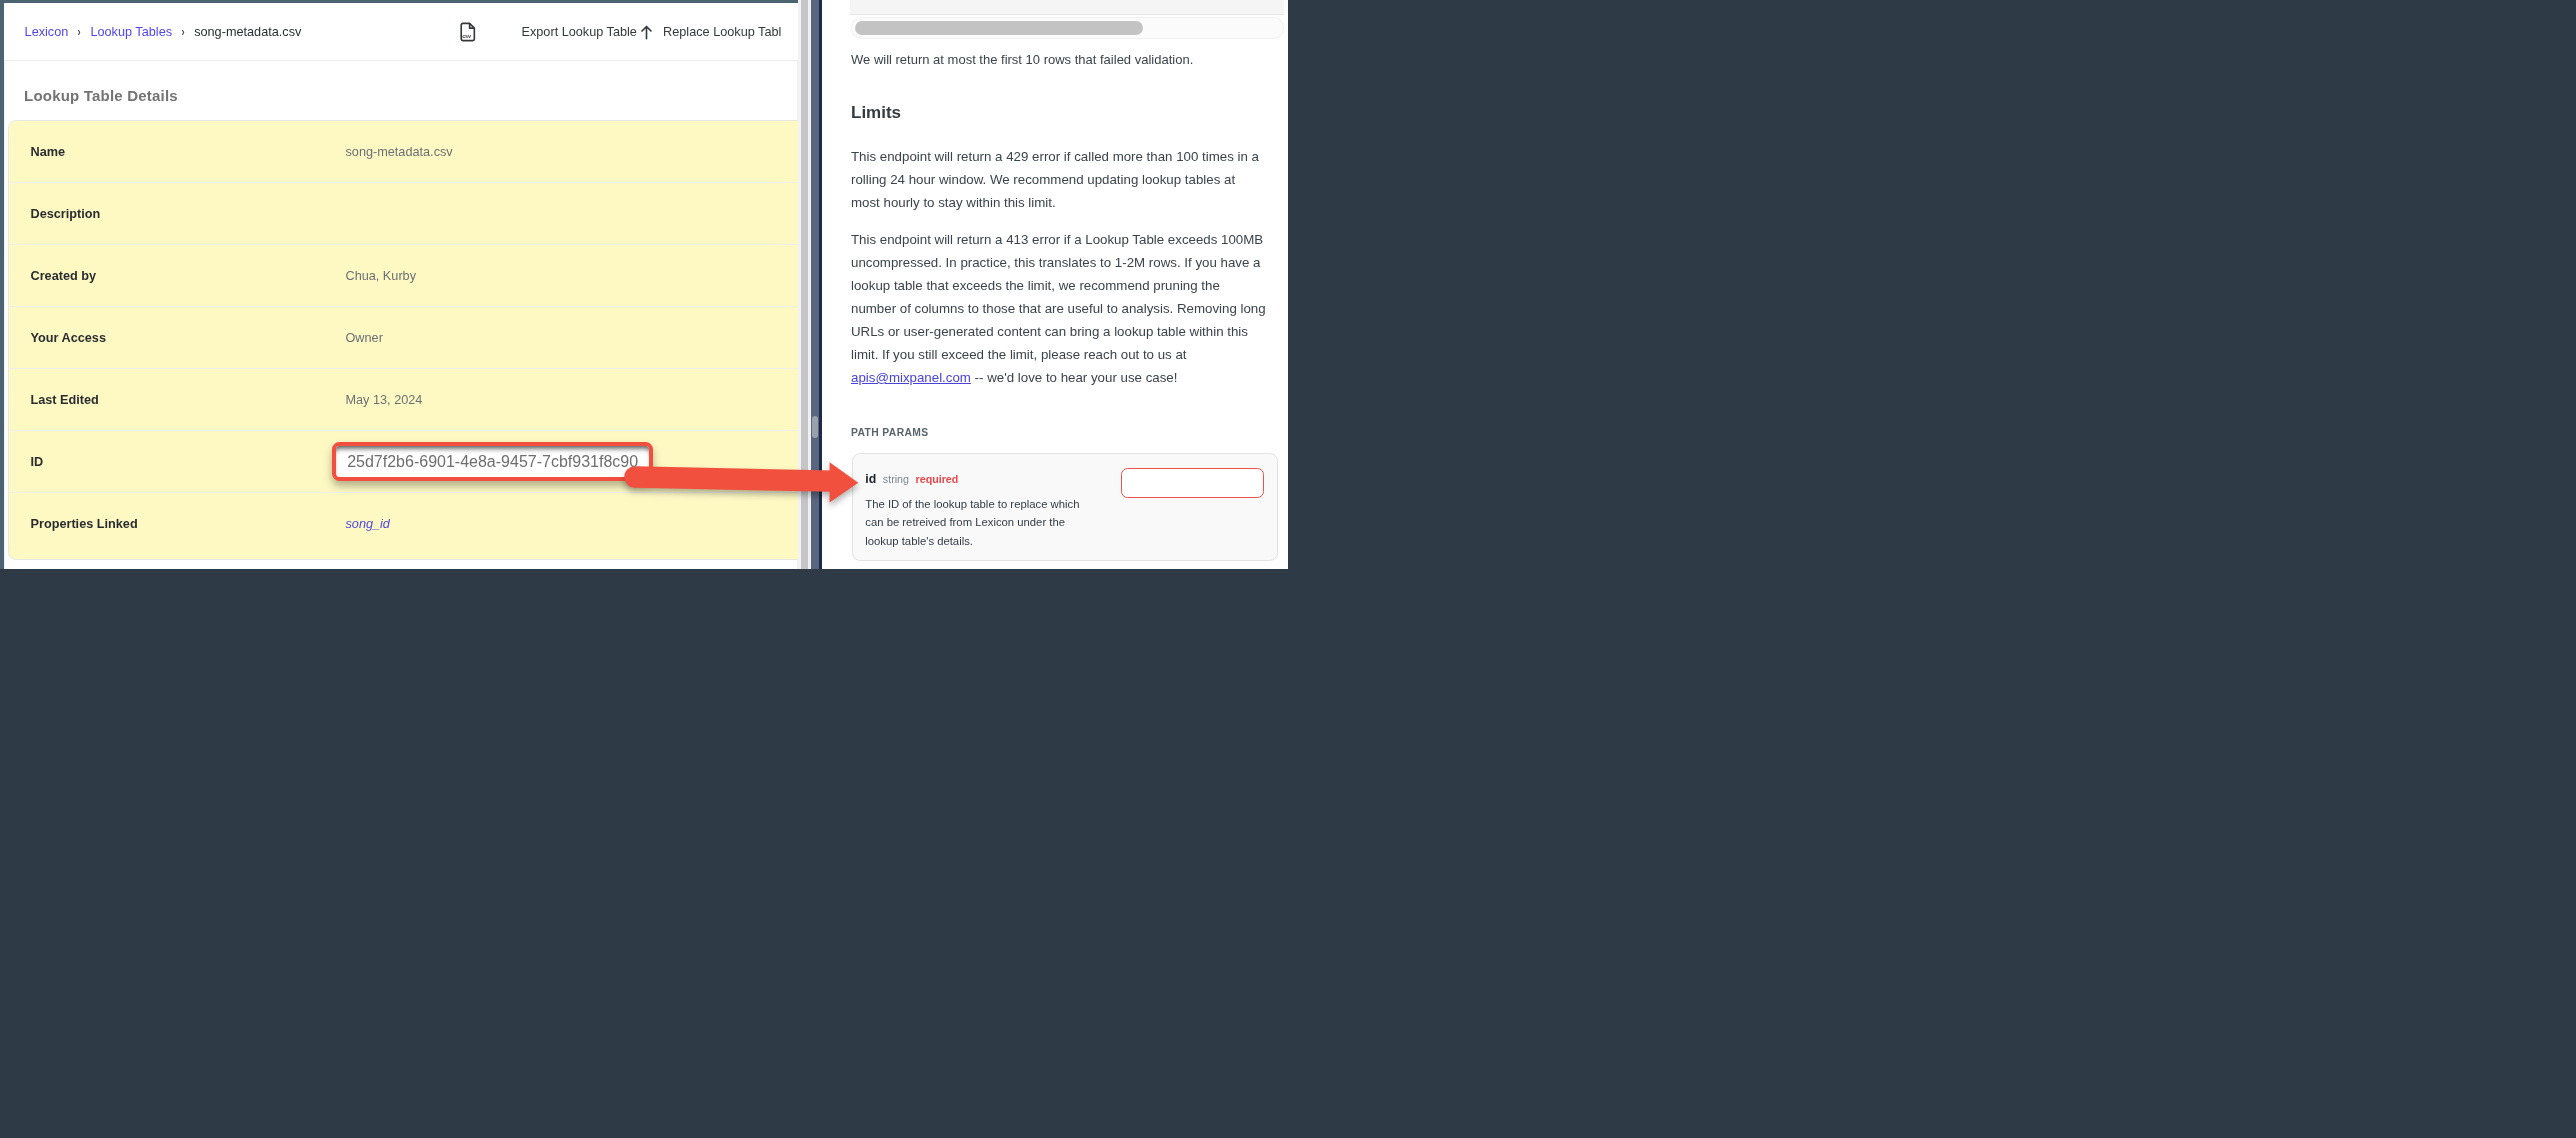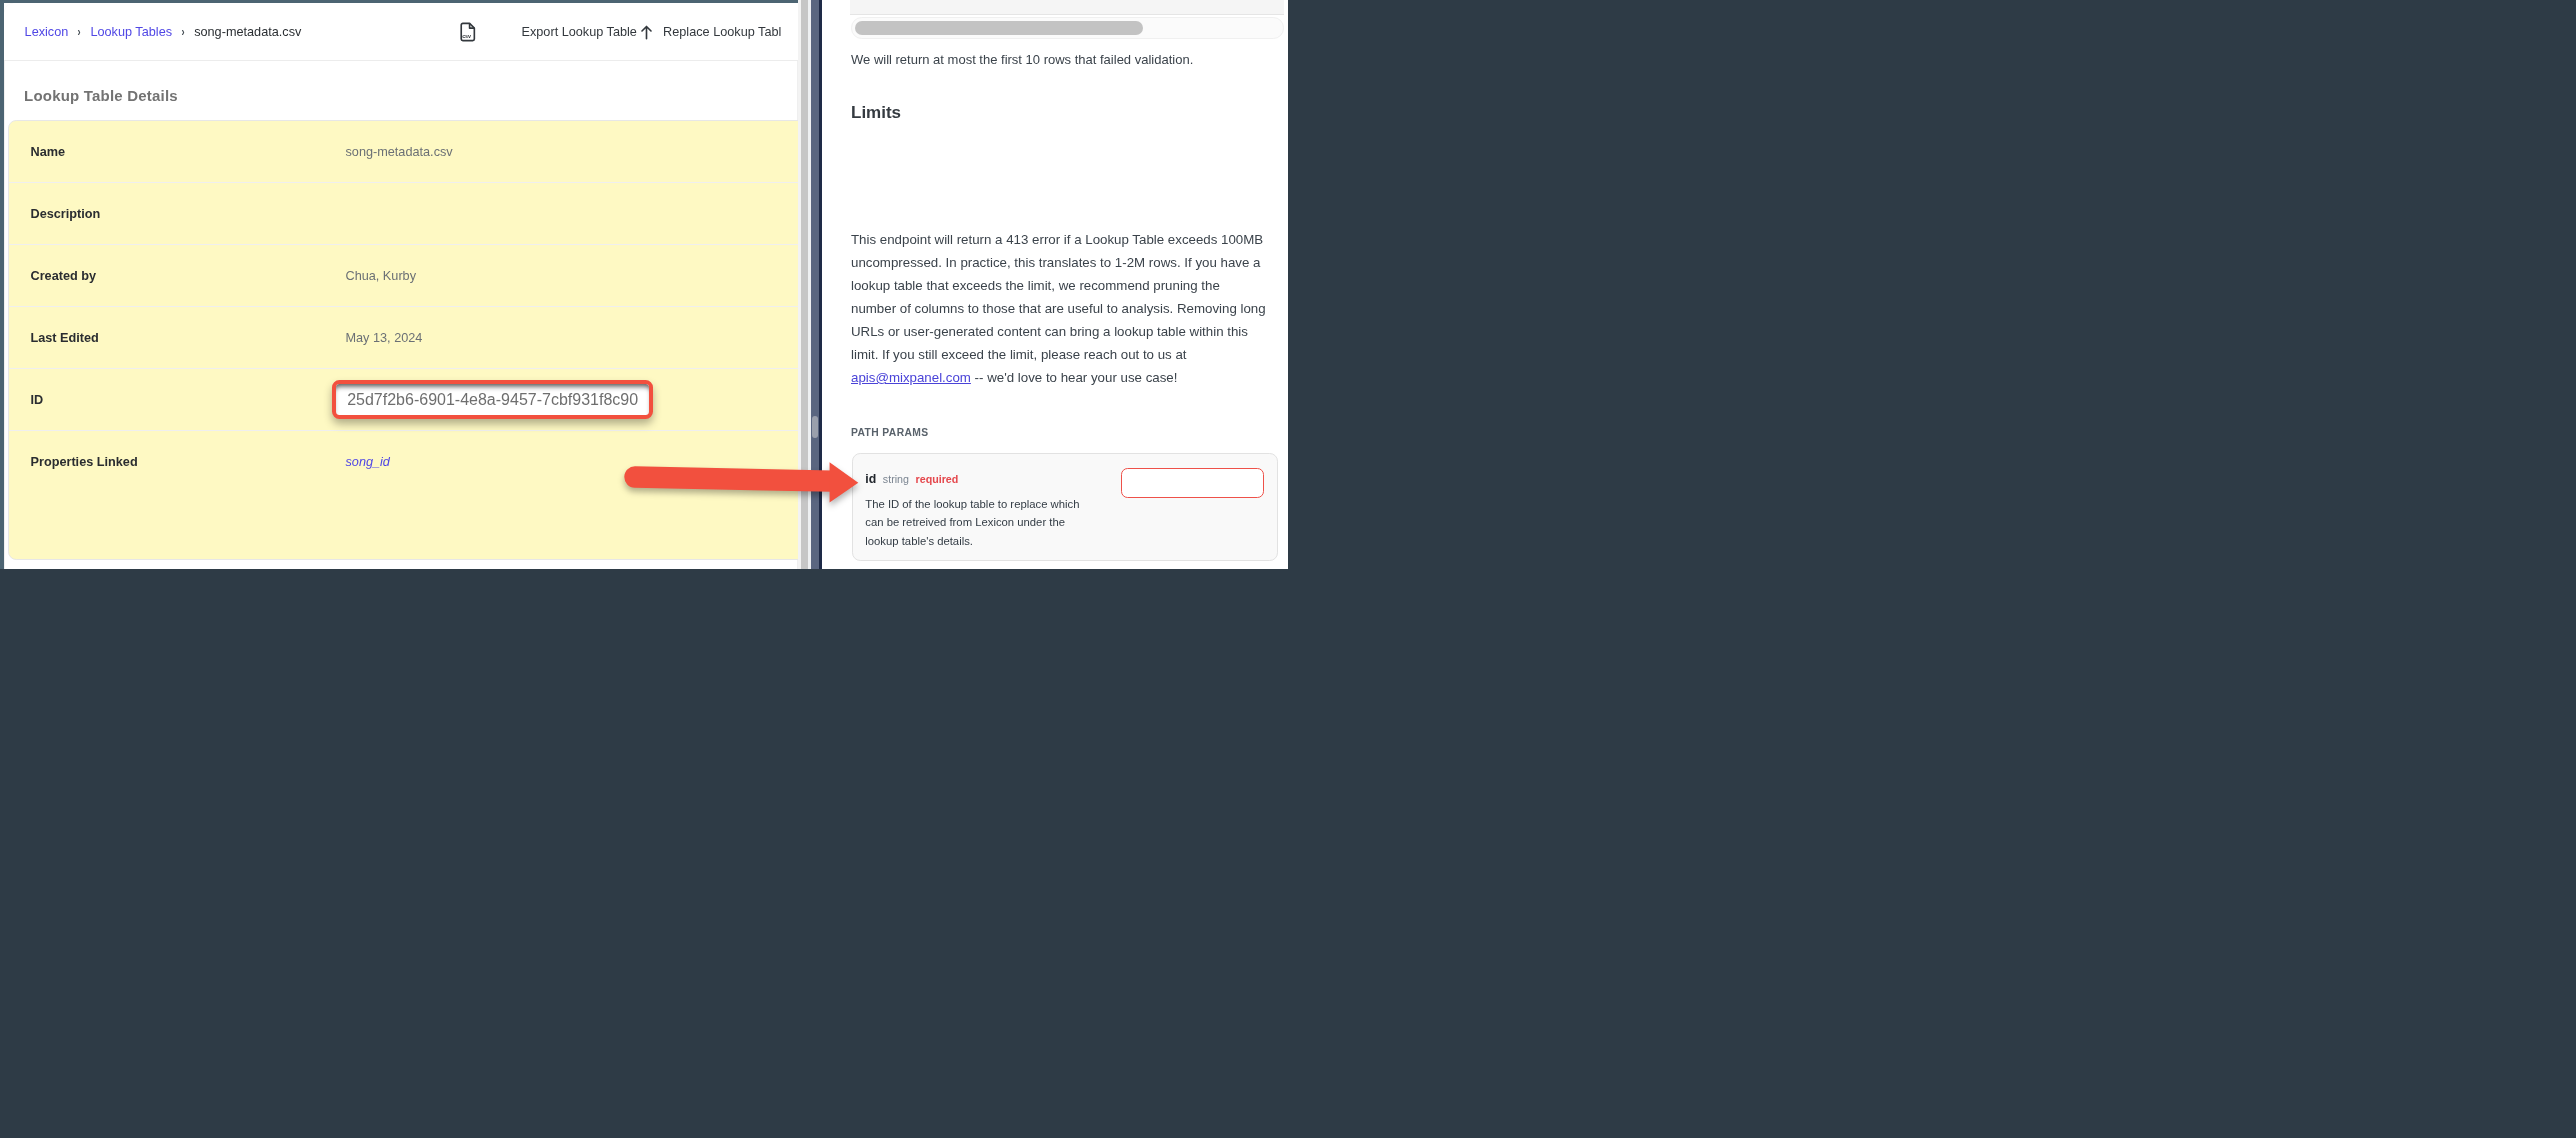--- a/index.html
+++ b/index.html
@@ -123,20 +123,24 @@
       </div>
       <div class="detail-row">
         <div class="row-label">Description</div>
         <div class="row-value"></div>
       </div>
       <div class="detail-row">
         <div class="row-label">Created by</div>
         <div class="row-value">Chua, Kurby</div>
       </div>
       <div class="detail-row">
+        <div class="row-label">Your Access</div>
+        <div class="row-value">Owner</div>
+      </div>
+      <div class="detail-row">
         <div class="row-label">Last Edited</div>
         <div class="row-value">May 13, 2024</div>
       </div>
       <div class="detail-row">
         <div class="row-label">ID</div>
         <div class="row-value">
           <span class="id-box">25d7f2b6-6901-4e8a-9457-7cbf931f8c90</span>
         </div>
       </div>
       <div class="detail-row">
@@ -147,20 +151,21 @@
   </div>
 
   <div class="right-panel">
     <div class="hstrip"></div>
     <div class="htrack">
       <div class="hthumb"></div>
     </div>
 
     <div class="docs-intro">We will return at most the first 10 rows that failed validation.</div>
     <div class="docs-limits">Limits</div>
+    <div class="docs-p docs-p1">This endpoint will return a 429 error if called more than 100 times in a rolling 24 hour window. We recommend updating lookup tables at most hourly to stay within this limit.</div>
     <div class="docs-p docs-p2"><span>This endpoint will return a 413 error if a Lookup Table exceeds 100MB uncompressed. In practice, this translates to 1-2M rows. If you have a lookup table that exceeds the limit, we recommend pruning the number of columns to those that are useful to analysis. Removing long URLs or user-generated content can bring a lookup table within this limit. If you still exceed the limit, please reach out to us at </span><span class="docs-link">apis@mixpanel.com</span><span> -- we'd love to hear your use case!</span></div>
 
     <div class="path-params">PATH PARAMS</div>
 
     <div class="param-card">
       <div class="param-head">
         <span class="param-name">id</span>
         <span class="param-type">string</span>
         <span class="param-required">required</span>
       </div>

